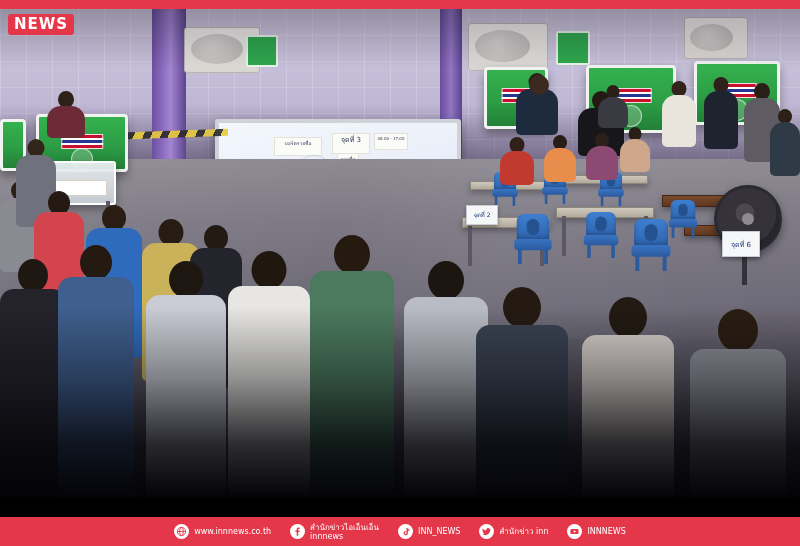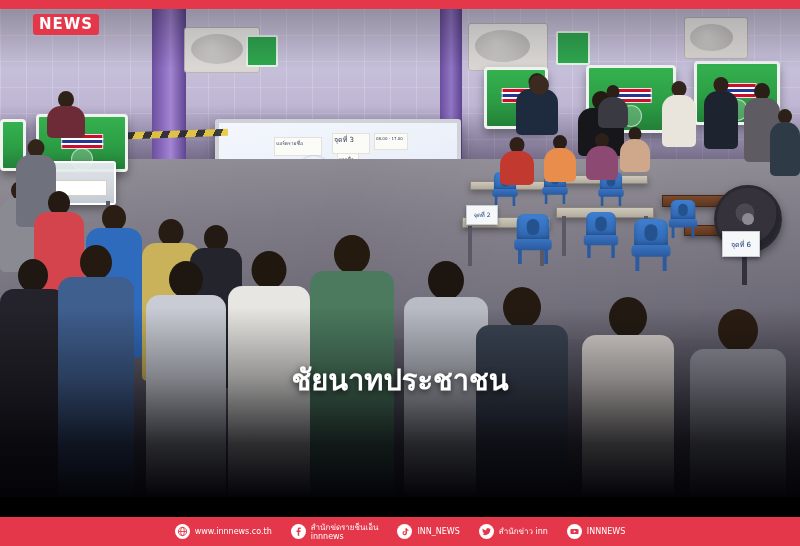--- a/index.html
+++ b/index.html
@@ -59,21 +59,21 @@
   .tape1{left:100px;top:122px;width:128px;transform:rotate(-2deg);}
   .tape2{left:392px;top:198px;width:156px;transform:rotate(1deg);}
   .tape3{left:0px;top:208px;width:44px;transform:rotate(-6deg);}
 
   
   .board{position:absolute;left:215px;top:110px;width:238px;height:140px;
     background:linear-gradient(165deg,#f4f7fd 0%,#e7edf8 55%,#dbe4f2 100%);
     border:4px solid #cfd3d8;border-radius:3px;
     box-shadow:0 6px 14px rgba(0,0,0,.35);}
   .board-note{position:absolute;background:#fbfbf7;border:1px solid #e3e1d8;
-    font-size:5px;color:#2f3a56;text-align:left;line-height:1.35;padding:2px 1px;
+    font-size:5px;color:#2f3a56;text-align:center;line-height:1.35;padding:2px 1px;
     font-family:"DejaVu Sans",sans-serif;overflow:hidden;filter:blur(.35px);}
   .bn-title{left:55px;top:14px;width:44px;height:13px;}
   .bn-jud{left:113px;top:10px;width:34px;height:15px;font-size:7px;}
   .bn-time{left:155px;top:10px;width:30px;height:11px;font-size:4px;}
   .bn-left{left:4px;top:40px;width:30px;height:12px;}
   .bn-col1{left:118px;top:30px;width:18px;height:46px;}
   .bn-col2{left:107px;top:88px;width:22px;height:42px;}
   .bn-col3{left:137px;top:88px;width:26px;height:42px;}
   .bn-ballot{position:absolute;left:44px;top:38px;width:28px;height:8px;
     background:linear-gradient(90deg,#d9641f,#e8893f);border:1px solid #fff;}
@@ -152,21 +152,21 @@
   .vignette-top{position:absolute;left:0;top:0;width:800px;height:60px;
     background:linear-gradient(180deg,rgba(10,8,16,.30),rgba(10,8,16,0));}
 
   
   .logo{position:absolute;left:8px;top:12px;width:72px;z-index:40;}
   .logo-word{position:relative;font-size:30px;line-height:30px;font-weight:700;color:#fff;
     letter-spacing:-1px;font-family:"DejaVu Sans",sans-serif;}
   .logo-dot{position:absolute;left:3px;top:-3px;width:7px;height:7px;border-radius:50%;background:#e43749;}
   .logo-badge{margin-top:2px;background:#e43749;border-radius:3px;padding:1px 6px 2px 6px;
     display:inline-block;color:#fff;font-size:15px;font-weight:700;letter-spacing:1px;
-    font-family:"DejaVu Sans",sans-serif;margin-left:25px;}
+    font-family:"DejaVu Sans",sans-serif;}
 
   
   .headline{position:absolute;left:0;top:360px;width:800px;z-index:35;text-align:center;
     color:#fff;font-family:"DejaVu Sans","Liberation Sans",sans-serif;font-weight:700;
     text-shadow:0 2px 7px rgba(0,0,0,.75);}
   .hl1{font-size:29px;line-height:40px;}
   .hl2{font-size:29px;line-height:42px;}
 
   
   .black-band{position:absolute;left:0;top:497px;width:800px;height:20px;background:#000;z-index:20;}
@@ -429,21 +429,20 @@
 
     <div class="vignette-top"></div>
     <div class="vignette"></div>
   </div>
 
   <div class="logo">
     <div class="logo-badge">NEWS</div>
   </div>
 
   <div class="headline">
-    <div class="hl1">ชัยนาทประชาชน</div>
   </div>
 
   <div class="black-band"></div>
 
   <div class="footer">
 
     <div class="fitem">
       <span class="ficon">
         <svg width="11" height="11" viewBox="0 0 24 24" fill="none" stroke="#e43749" stroke-width="2">
           <circle cx="12" cy="12" r="9"></circle>
@@ -454,21 +453,21 @@
       <span class="flabel">www.innnews.co.th</span>
     </div>
 
     <div class="fitem">
       <span class="ficon">
         <svg width="11" height="11" viewBox="0 0 24 24" fill="#e43749">
           <path d="M13.5 21v-8h2.7l.4-3.1h-3.1V7.9c0-.9.25-1.5 1.55-1.5h1.65V3.6c-.29-.04-1.27-.12-2.41-.12-2.38 0-4.01 1.45-4.01 4.12v2.3H7.6V13h2.68v8z"></path>
         </svg>
       </span>
       <span class="flabel">
-        <span class="l1">สำนักข่ดรายช็นเอ็น</span>
+        <span class="l1">สำนักข่าวไอเอ็นเอ็น</span>
         <span class="l2">innnews</span>
       </span>
     </div>
 
     <div class="fitem">
       <span class="ficon">
         <svg width="10" height="10" viewBox="0 0 24 24" fill="#e43749">
           <path d="M16.5 3c.4 2.1 1.7 3.5 3.8 3.8v2.7c-1.3.1-2.5-.3-3.7-1v5.9c0 3.6-2.7 5.9-5.9 5.6-2.7-.25-4.8-2.6-4.7-5.4.1-2.8 2.5-5 5.3-4.8v2.8c-1.3-.3-2.5.6-2.6 1.9-.1 1.3.9 2.4 2.2 2.4 1.3 0 2.2-1 2.2-2.3V3z"></path>
         </svg>
       </span>

